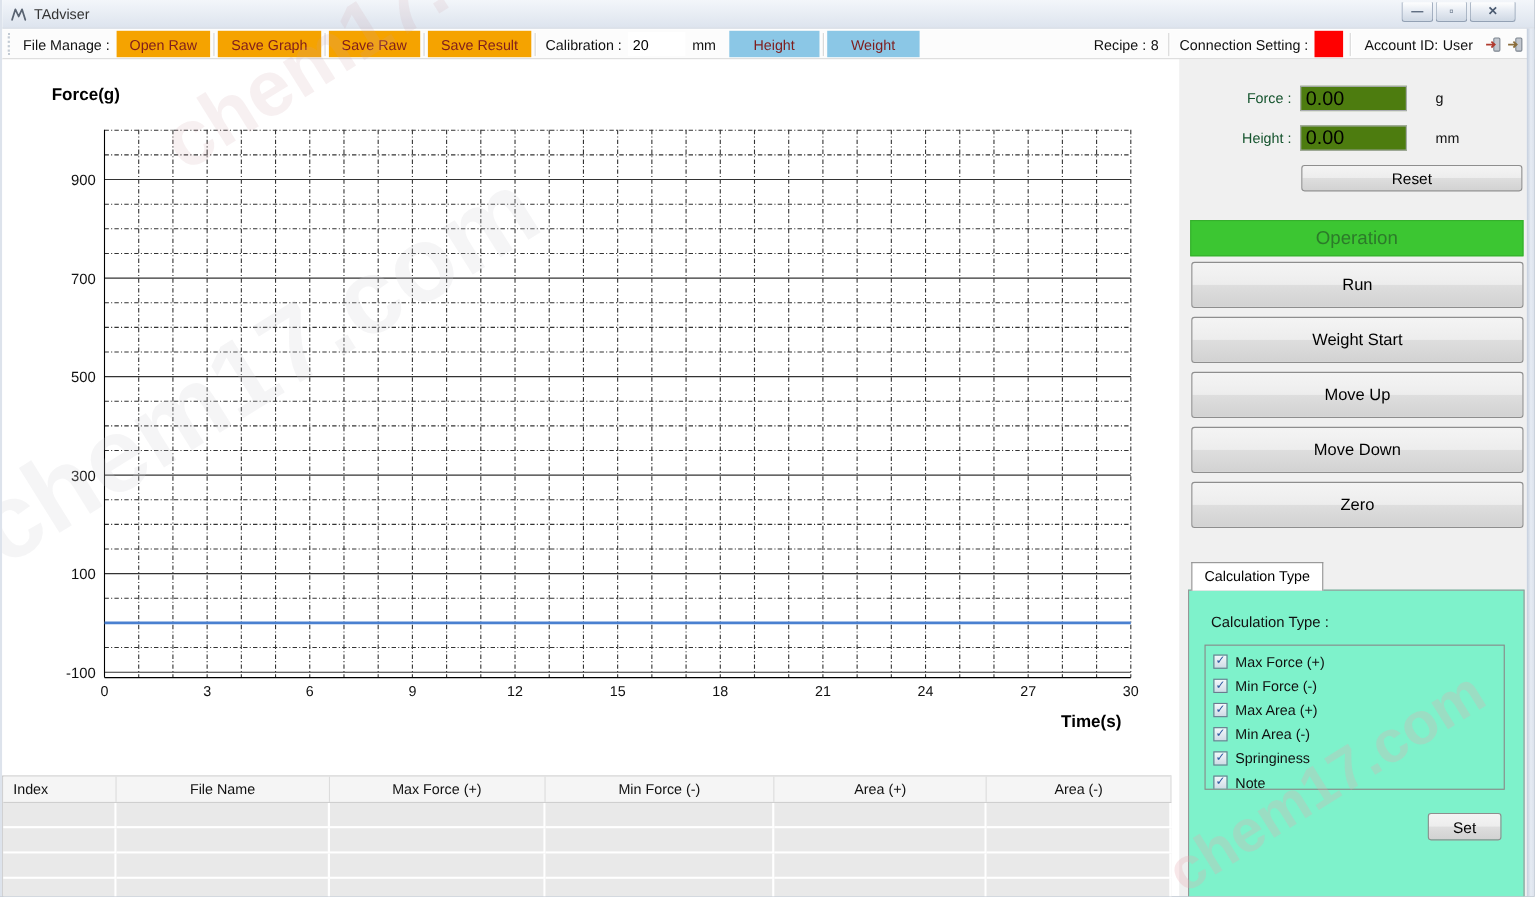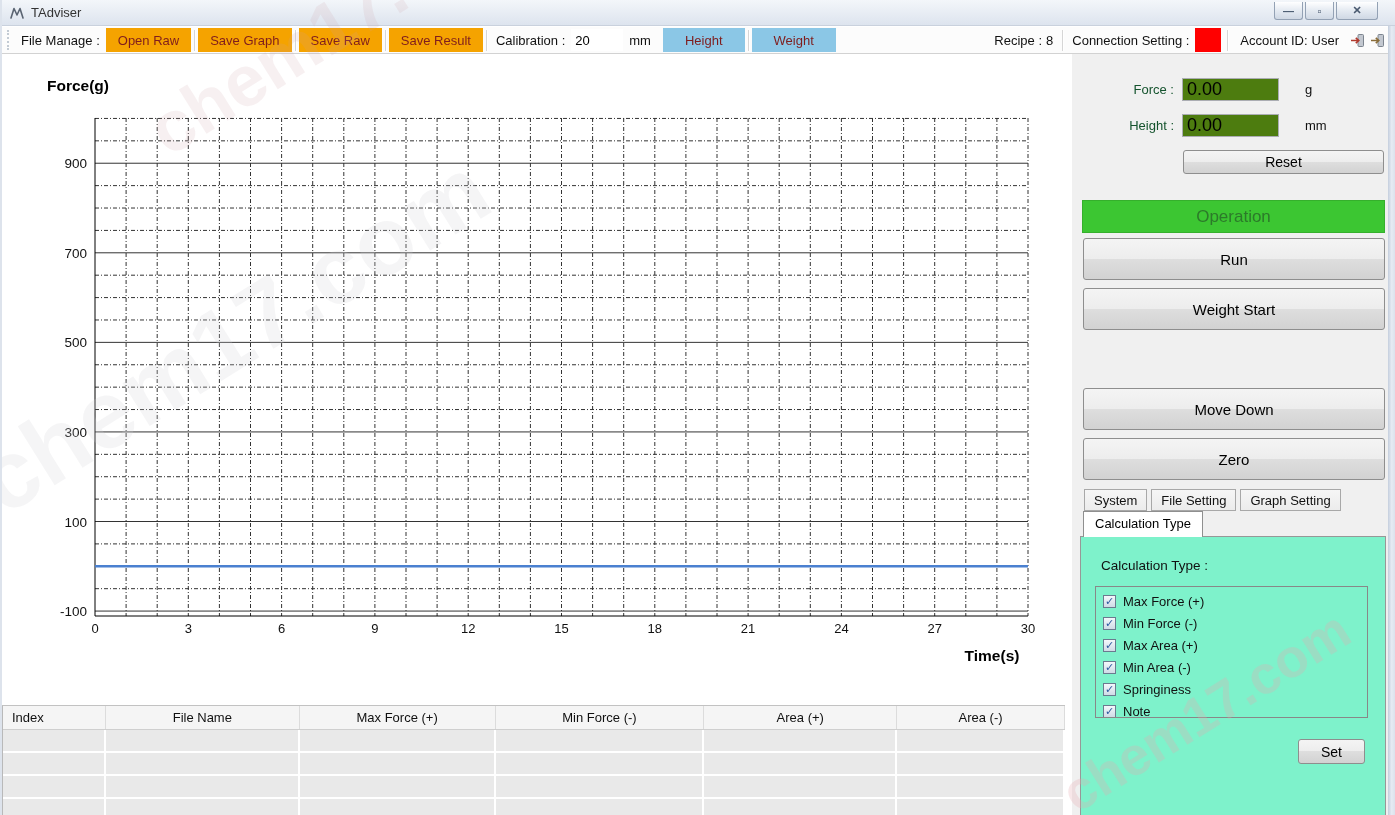--- a/index.html
+++ b/index.html
@@ -307,28 +307,24 @@
     <div style="position:absolute; top:60px; left:0; right:0; height:24px;">
       <span class="ro-label">Height :</span>
       <input class="ro-input" value="0.00" style="">
       <span class="ro-unit">mm</span>
     </div>
     <button class="btn reset-btn">Reset</button>
 
     <div class="op-btn" style="background: rgb(60, 198, 50);">Operation</div>
     <button class="btn act-btn" style="top:234px;">Weight Start</button>
     <button class="btn act-btn" style="top:184px;">Run</button>
+    <button class="btn act-btn" style="top:284px;">Move Up</button>
     <button class="btn act-btn" style="top:334px;">Move Down</button>
     <button class="btn act-btn" style="top:384px;">Zero</button>
 
-    <div class="tabs-row">
-      <div class="tab">System</div>
-      <div class="tab">File Setting</div>
-      <div class="tab">Graph Setting</div>
-    </div>
     <div class="tab-active">Calculation Type</div>
 
     <div class="calc-panel" id="calc-panel" style="background: rgb(126, 242, 203);">
       <div class="calc-label">Calculation Type :</div>
       <div class="calc-list" id="calc-list">
           <div class="calc-item">
             <div class="cbx">✓</div>
             <span class="calc-item-label">Max Force (+)</span>
           </div>
           <div class="calc-item">

